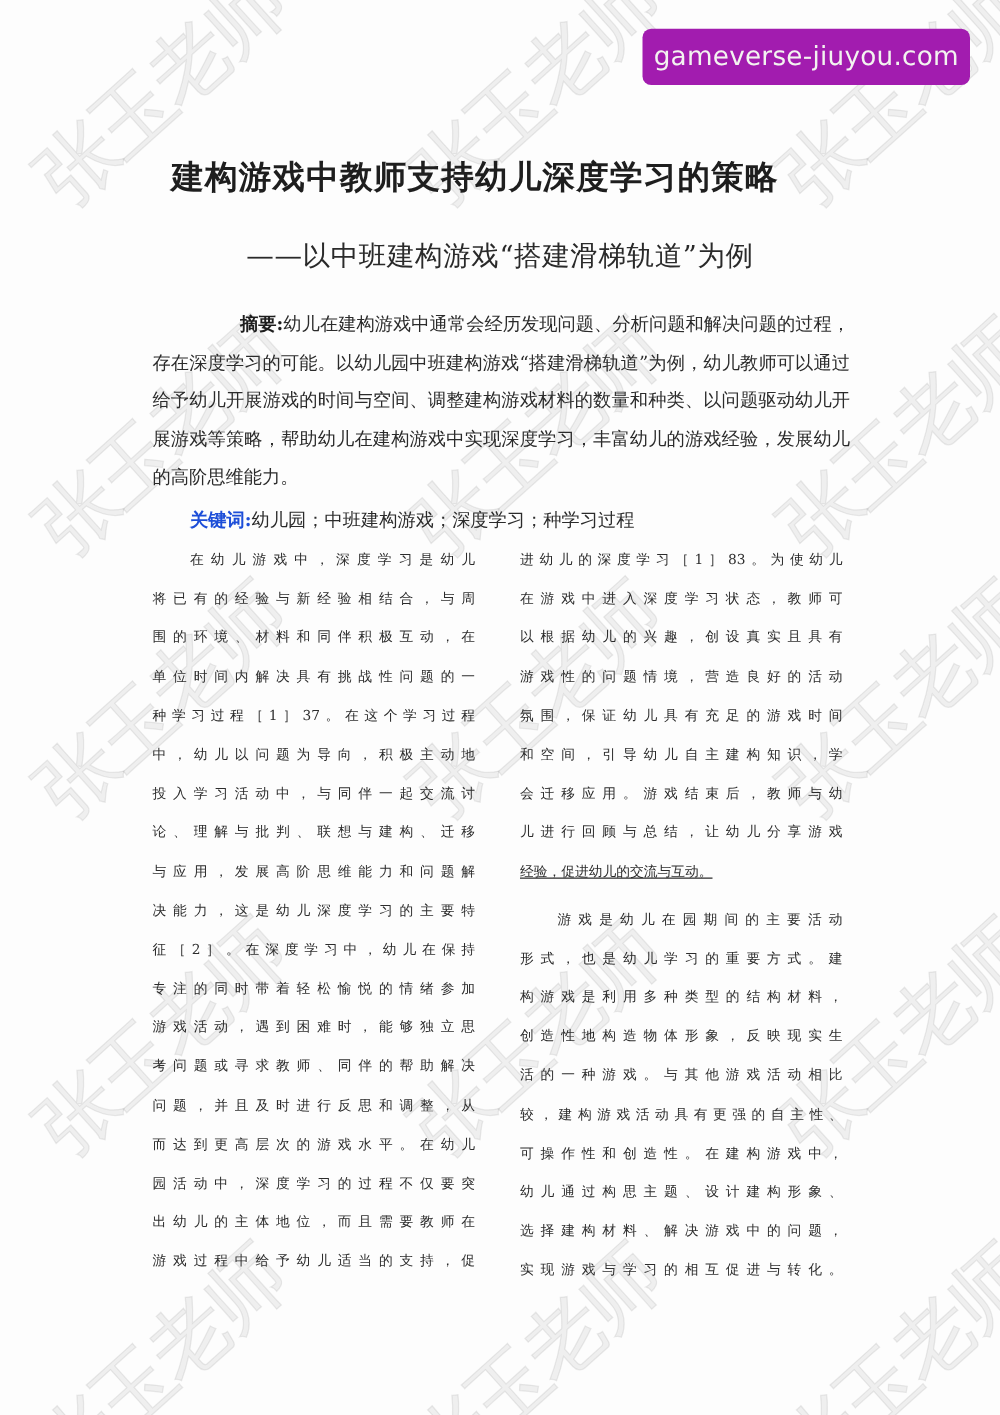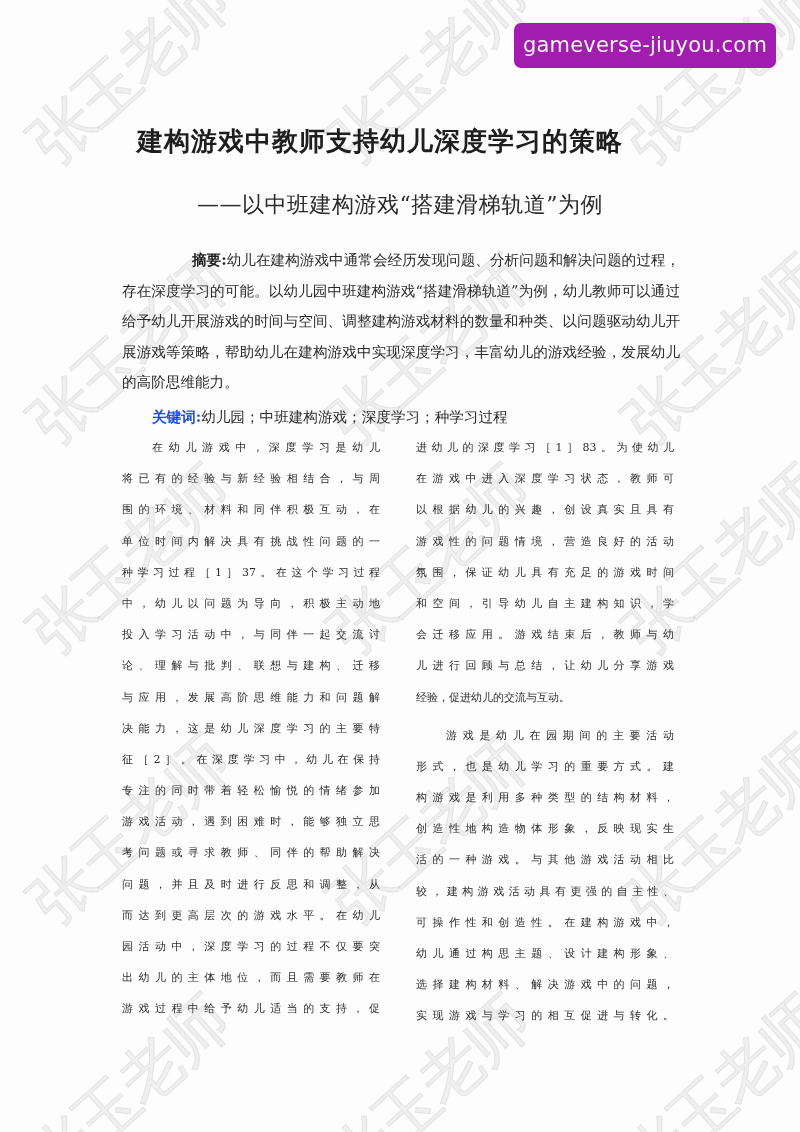--- a/index.html
+++ b/index.html
@@ -102,21 +102,21 @@
   .col.left { left: 122px; }
   .col.right { left: 416px; }
   .col .line {
     display: block;
     white-space: nowrap;
     text-align: justify;
     text-align-last: justify;
     height: 31.2px;
   }
   .col .line.indent { padding-left: 30px; }
-  .col .line.last { text-align-last: left; }
+  .col .line.last { text-align-last: left; text-decoration: underline; }
   .col .para-gap { display: block; height: 7px; }
 </style>
 </head>
 <body>
 
 <div class="page">
 
   <div id="watermarks">
       <div class="wm" style="left: 10px; top: 120px;">张玉老师</div>
       <div class="wm" style="left: 310px; top: 120px;">张玉老师</div>

